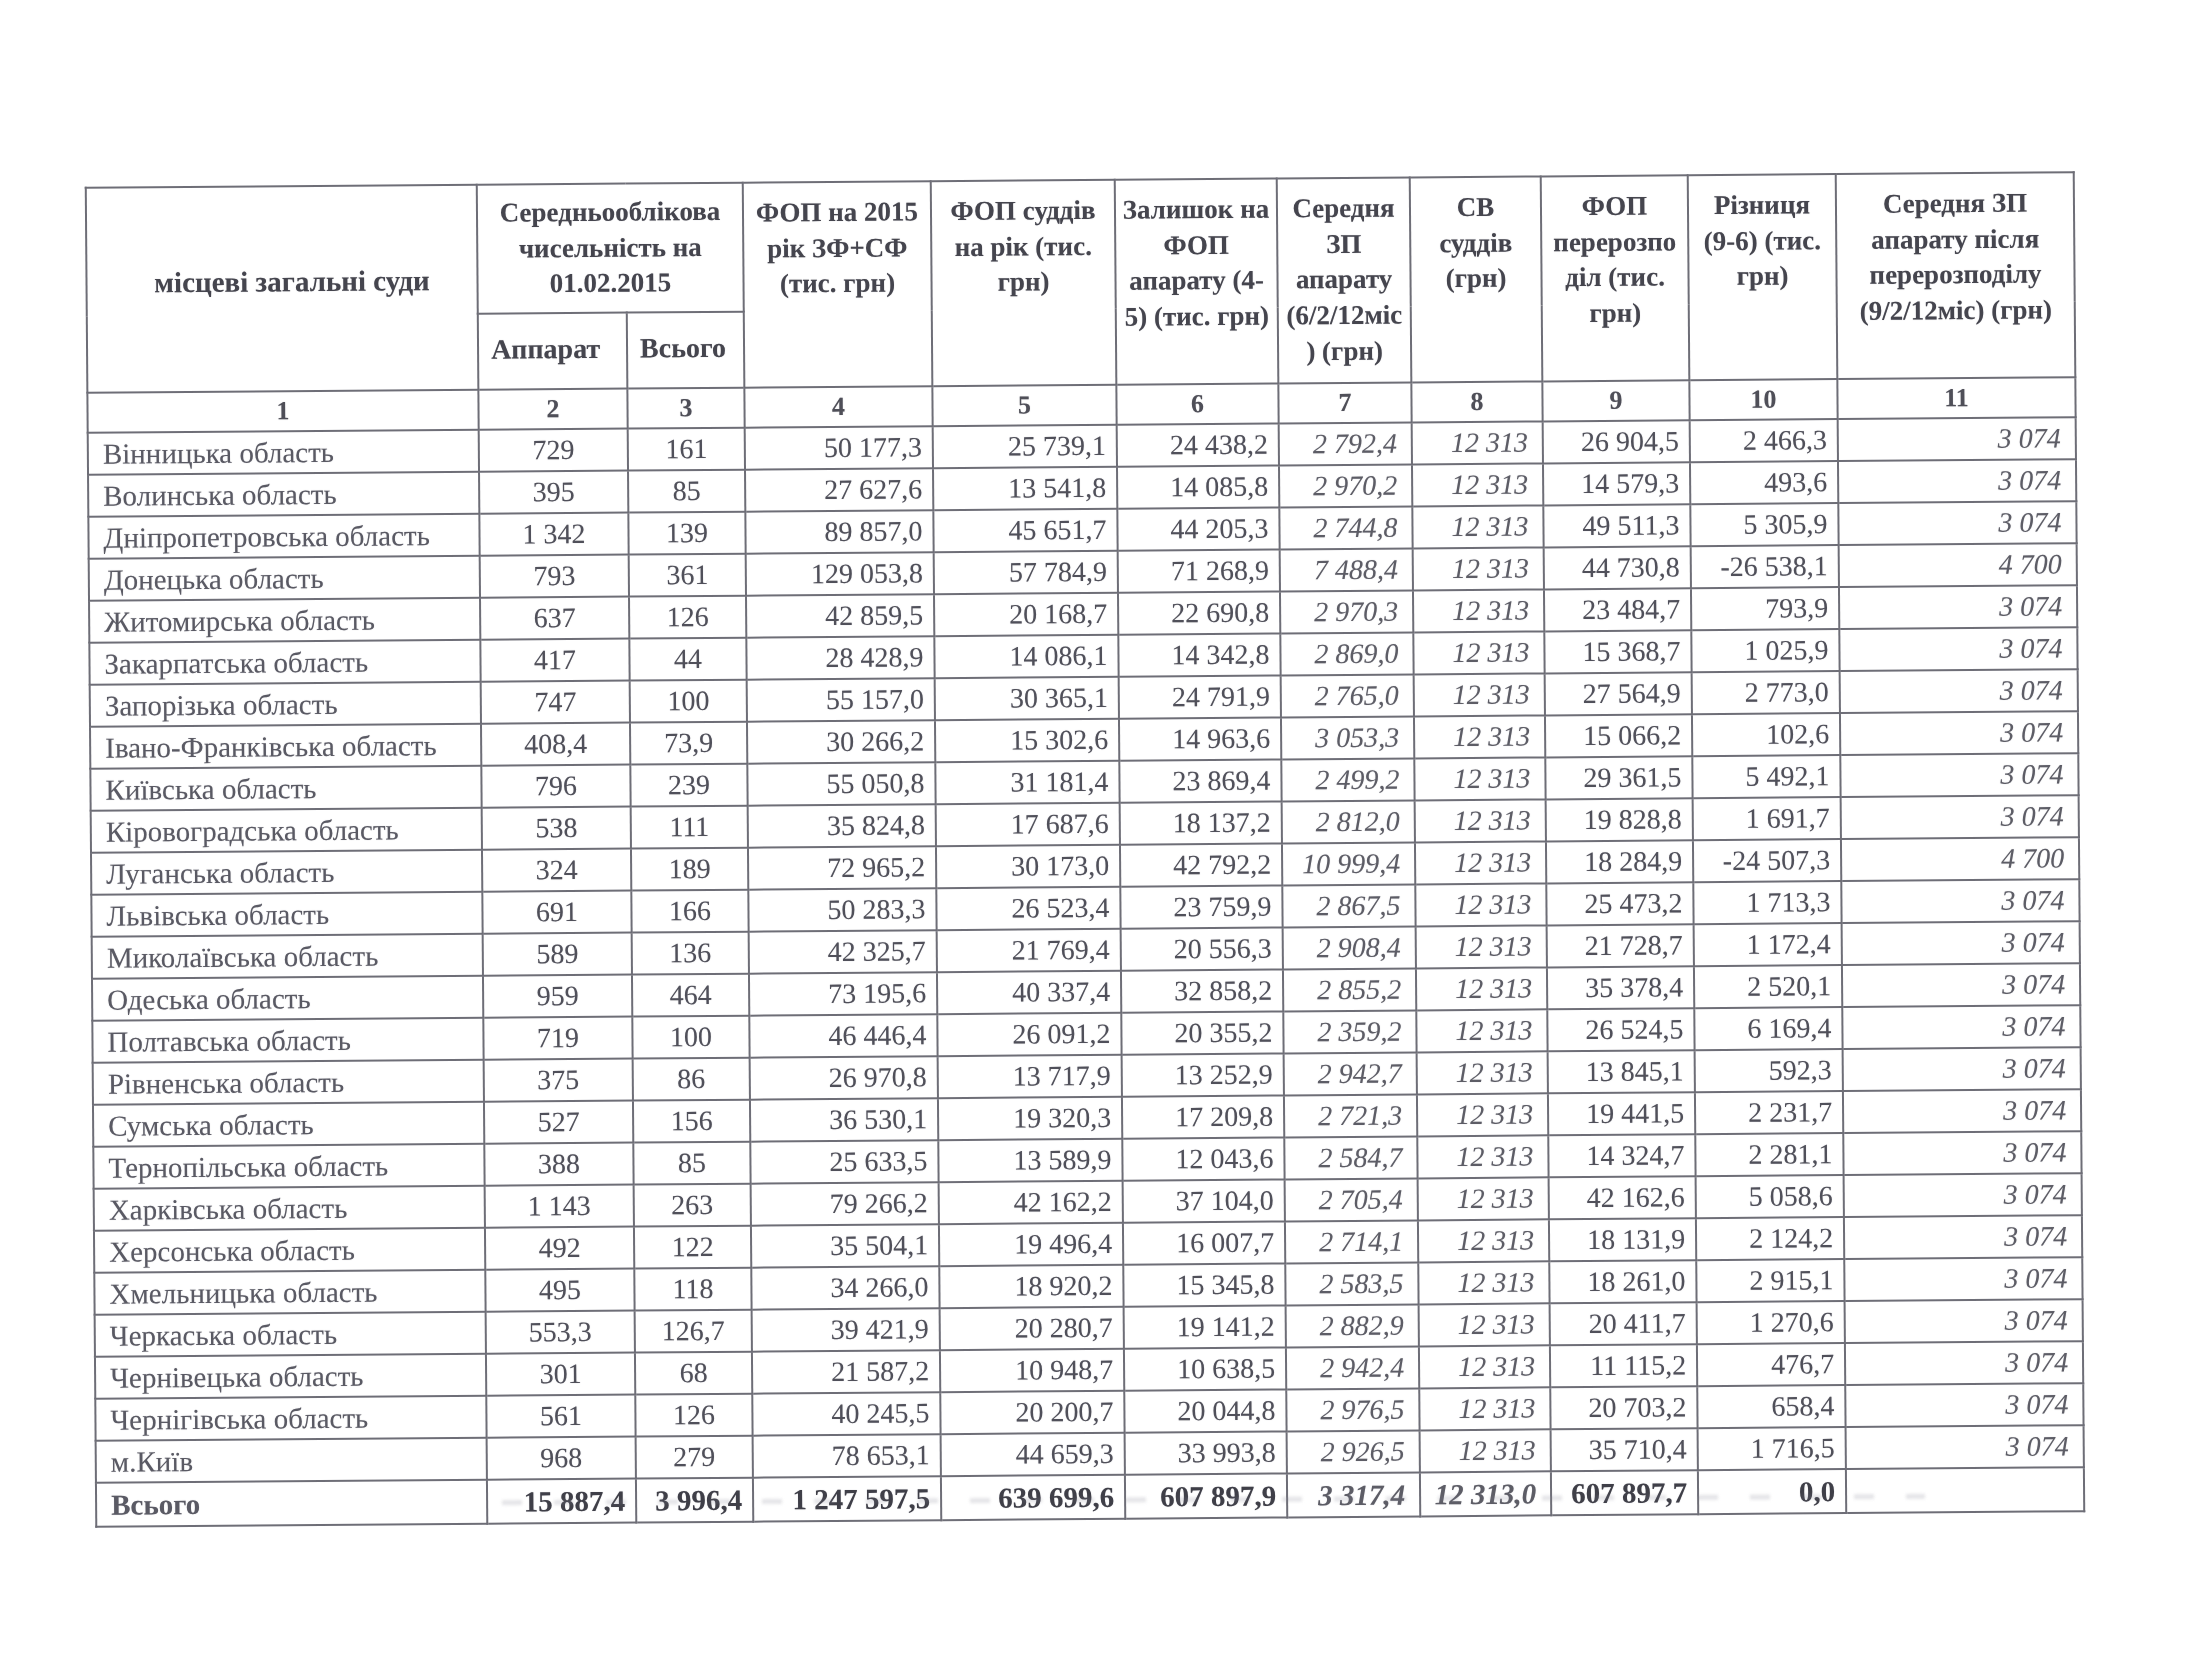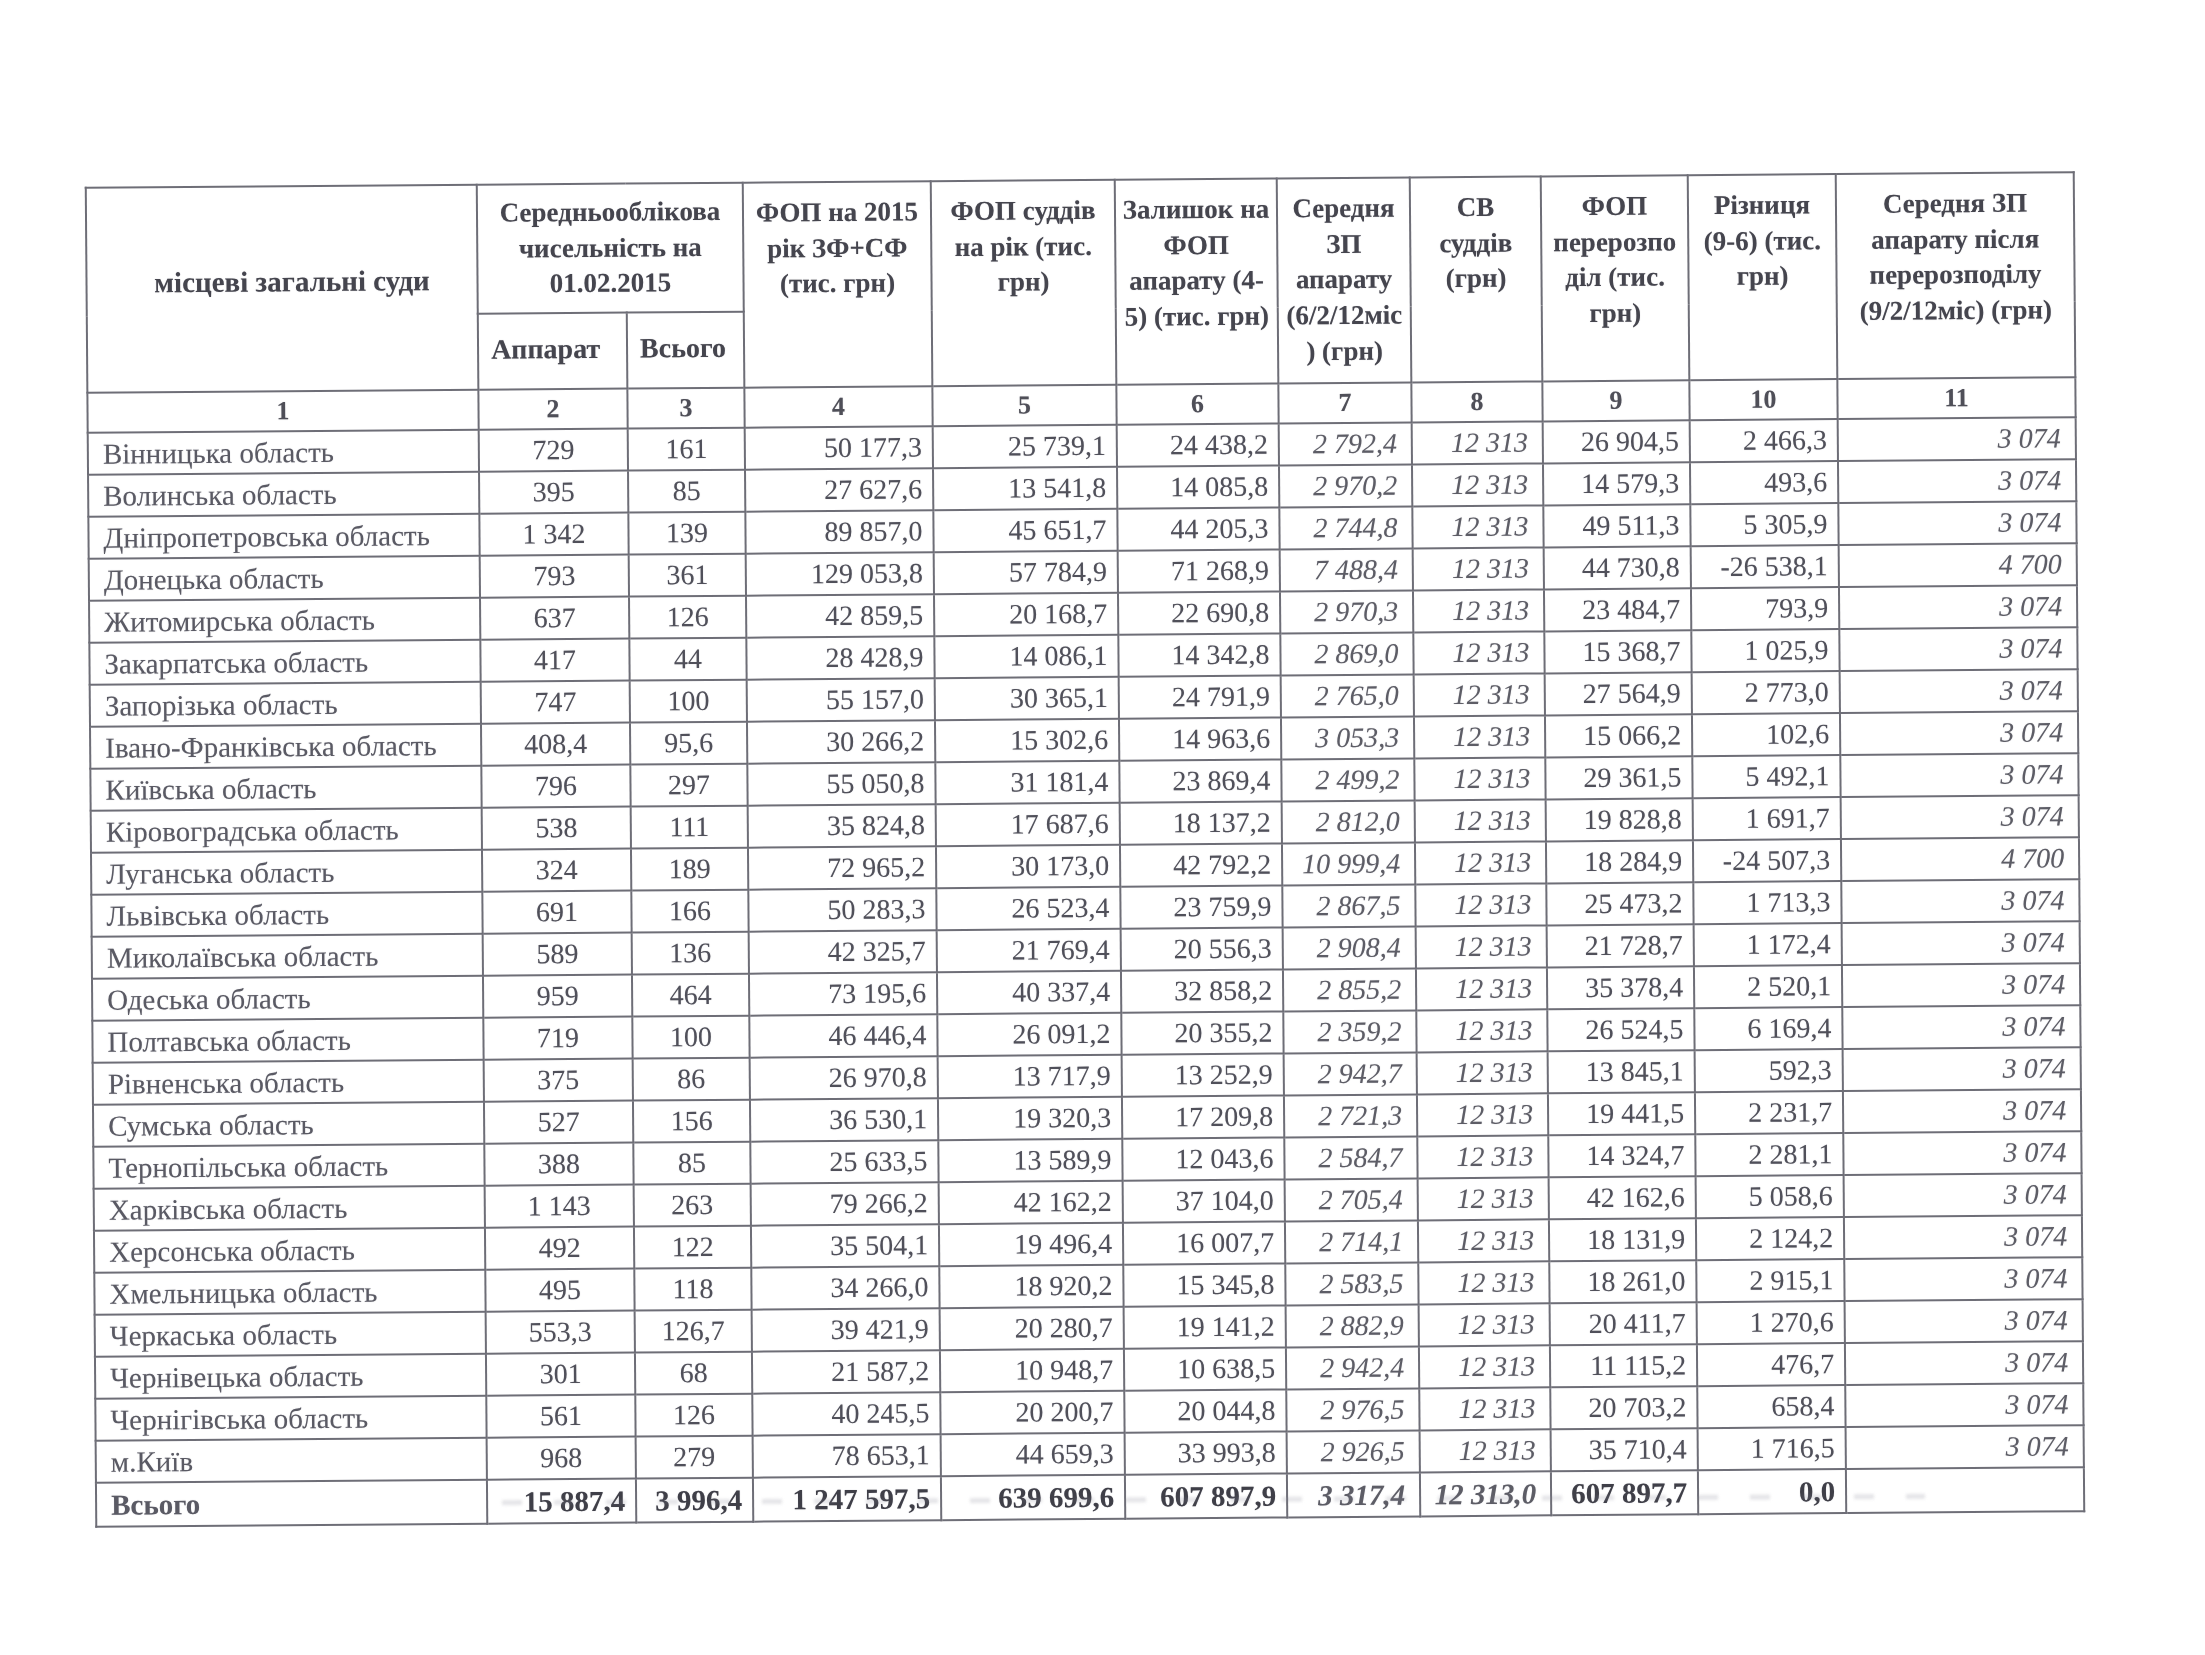--- a/index.html
+++ b/index.html
@@ -244,34 +244,34 @@
             <td class="cell-right">24 791,9</td>
             <td class="cell-right cell-italic">2 765,0</td>
             <td class="cell-right cell-italic">12 313</td>
             <td class="cell-right">27 564,9</td>
             <td class="cell-right">2 773,0</td>
             <td class="cell-right cell-italic">3 074</td>
           </tr>
           <tr>
             <td class="cell-name">Івано-Франківська область</td>
             <td class="cell-center">408,4</td>
-            <td class="cell-center">95,6</td>
+            <td class="cell-center">73,9</td>
             <td class="cell-right">30 266,2</td>
             <td class="cell-right">15 302,6</td>
             <td class="cell-right">14 963,6</td>
             <td class="cell-right cell-italic">3 053,3</td>
             <td class="cell-right cell-italic">12 313</td>
             <td class="cell-right">15 066,2</td>
             <td class="cell-right">102,6</td>
             <td class="cell-right cell-italic">3 074</td>
           </tr>
           <tr>
             <td class="cell-name">Київська область</td>
             <td class="cell-center">796</td>
-            <td class="cell-center">297</td>
+            <td class="cell-center">239</td>
             <td class="cell-right">55 050,8</td>
             <td class="cell-right">31 181,4</td>
             <td class="cell-right">23 869,4</td>
             <td class="cell-right cell-italic">2 499,2</td>
             <td class="cell-right cell-italic">12 313</td>
             <td class="cell-right">29 361,5</td>
             <td class="cell-right">5 492,1</td>
             <td class="cell-right cell-italic">3 074</td>
           </tr>
           <tr>

